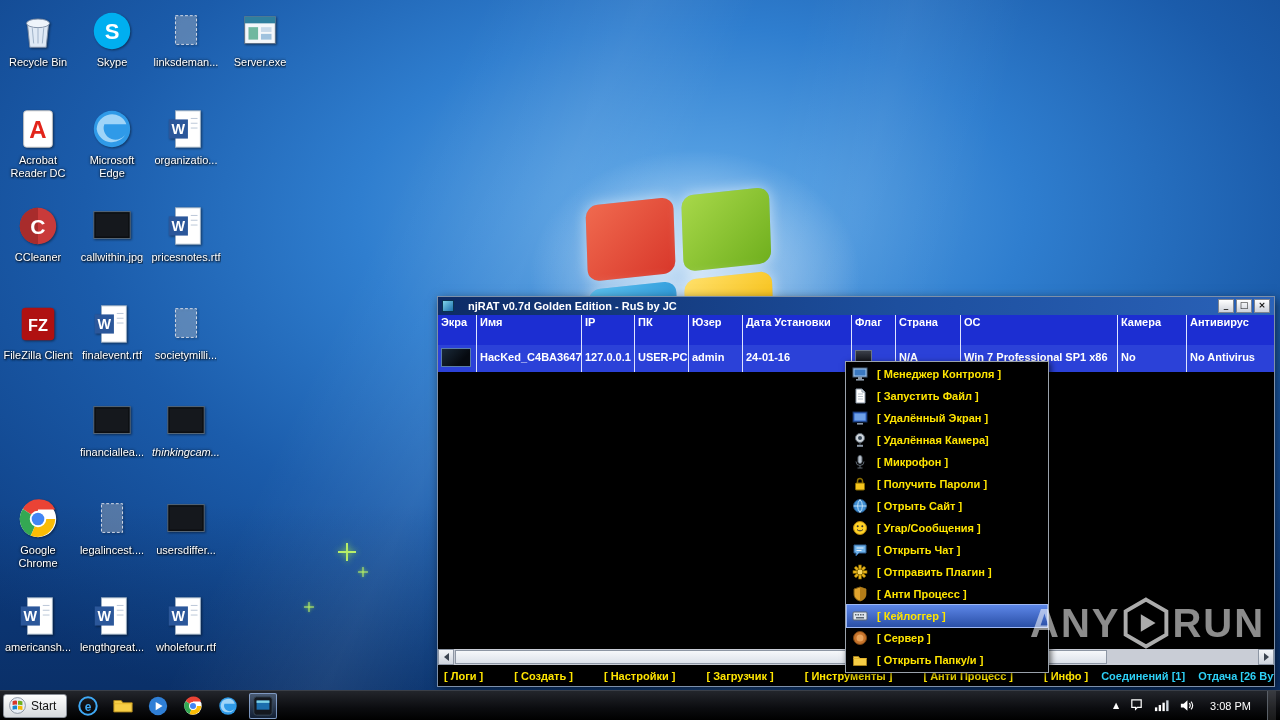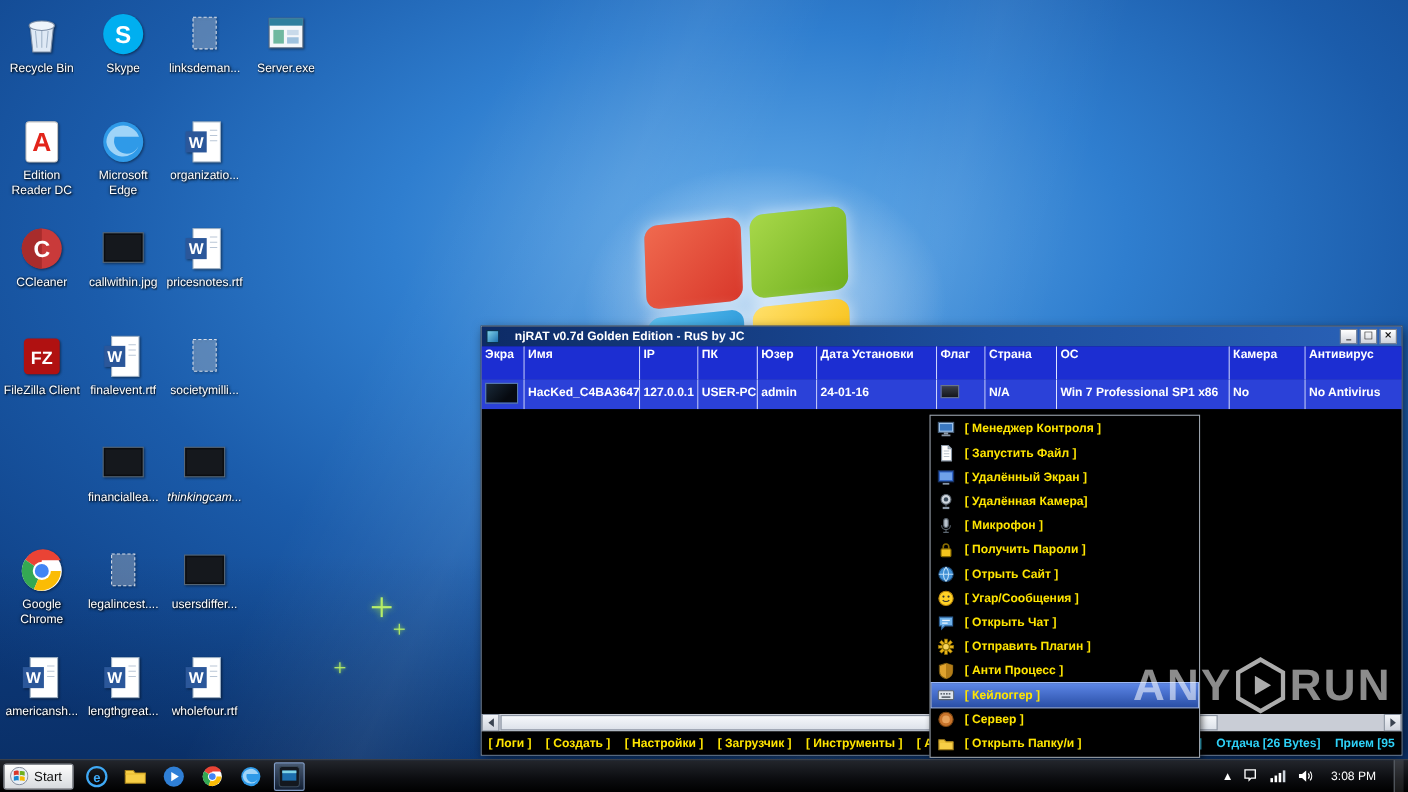--- a/index.html
+++ b/index.html
@@ -59,21 +59,21 @@
   .sbtn .tri{width:0;height:0;border-top:4px solid transparent;border-bottom:4px solid transparent;}
   .tri-left{border-right:5px solid #3a4350;}
   .tri-right{border-left:5px solid #3a4350;}
   .sthumb{width:78%;height:14px;margin-left:1px;background:linear-gradient(#f6f8fb,#dde2ea);border:1px solid #8d96a4;cursor:grab;}
   .botbar{flex:0 0 21px;height:21px;background:#000;display:flex;align-items:center;padding:0 6px;gap:13px;overflow:hidden;white-space:nowrap;}
   .bbtn{color:#ffe500;font-weight:bold;font-size:11px;cursor:pointer;}
   .fstats{margin-left:auto;display:flex;gap:13px;}
   .stat{color:#2ed1f7;font-weight:bold;font-size:11px;}
 
   
-  .ctx{position:absolute;left:845px;top:377px;width:246px;z-index:50;background:#000;
+  .ctx{position:absolute;left:845px;top:361px;width:204px;z-index:50;background:#000;
     border:1px solid #9aa2ac;box-shadow:2px 2px 6px rgba(0,0,0,.6);padding:1px;}
   .mi{height:22px;display:flex;align-items:center;gap:9px;padding:0 5px;cursor:pointer;}
   .mi .ic{width:16px;height:16px;flex:0 0 16px;}
   .mi .ic svg{width:100%;height:100%;display:block;}
   .mi .ml{color:#ffe500;font-weight:bold;font-size:11px;white-space:nowrap;}
   .mi.sel{background:linear-gradient(180deg,#5d87e8,#2a4fa6);outline:1px solid #9db8f5;}
 
   
   .wm{position:absolute;left:1030px;top:597px;z-index:60;display:flex;align-items:center;gap:0;
     color:rgba(255,255,255,.55);font-weight:bold;font-size:40px;letter-spacing:2px;pointer-events:none;}
@@ -153,21 +153,21 @@
         </div>
         <div class="dlabel">Server.exe</div>
       </div>
       <div class="desk-icon" style="left: 2px; top: 105.5px;">
         <div class="dico">
           <svg viewBox="0 0 48 48">
             <rect x="9" y="5" width="30" height="38" rx="3" fill="#fff" stroke="#c3c3c3"></rect>
             <text x="24" y="33" text-anchor="middle" font-size="25" font-weight="bold" fill="#e2241a">A</text>
           </svg>
         </div>
-        <div class="dlabel">Edition Reader DC</div>
+        <div class="dlabel">Acrobat Reader DC</div>
       </div>
       <div class="desk-icon" style="left: 76px; top: 105.5px;">
         <div class="dico">
           <svg viewBox="0 0 48 48">
             <circle cx="24" cy="24" r="19" fill="#2f9ae8"></circle>
             <path d="M8 24a16 16 0 0 1 31-5H16a10 10 0 0 0 23 8 16 16 0 0 1-31-3z" fill="#9fd4f8"></path>
           </svg>
         </div>
         <div class="dlabel">Microsoft Edge</div>
       </div>
@@ -367,21 +367,21 @@
     <div class="hscroll">
       <div class="sbtn">
           <span class="tri tri-left"></span>
         </div>
       <div class="sthumb"></div>
       <div class="sbtn" style="margin-left:auto;">
           <span class="tri tri-right"></span>
         </div>
     </div>
     <div class="botbar">
-      <span id="footer-buttons" style="display:flex;gap:13px;">
+      <span id="footer-buttons" style="display:flex;gap:31px;">
           <span class="bbtn">[ Логи ]</span>
           <span class="bbtn">[ Создать ]</span>
           <span class="bbtn">[ Настройки ]</span>
           <span class="bbtn">[ Загрузчик ]</span>
           <span class="bbtn">[ Инструменты ]</span>
           <span class="bbtn">[ Анти Процесс ]</span>
           <span class="bbtn">[ Инфо ]</span>
         </span>
       <span class="fstats" id="footer-stats">
           <span class="stat">Соединений [1]</span>

